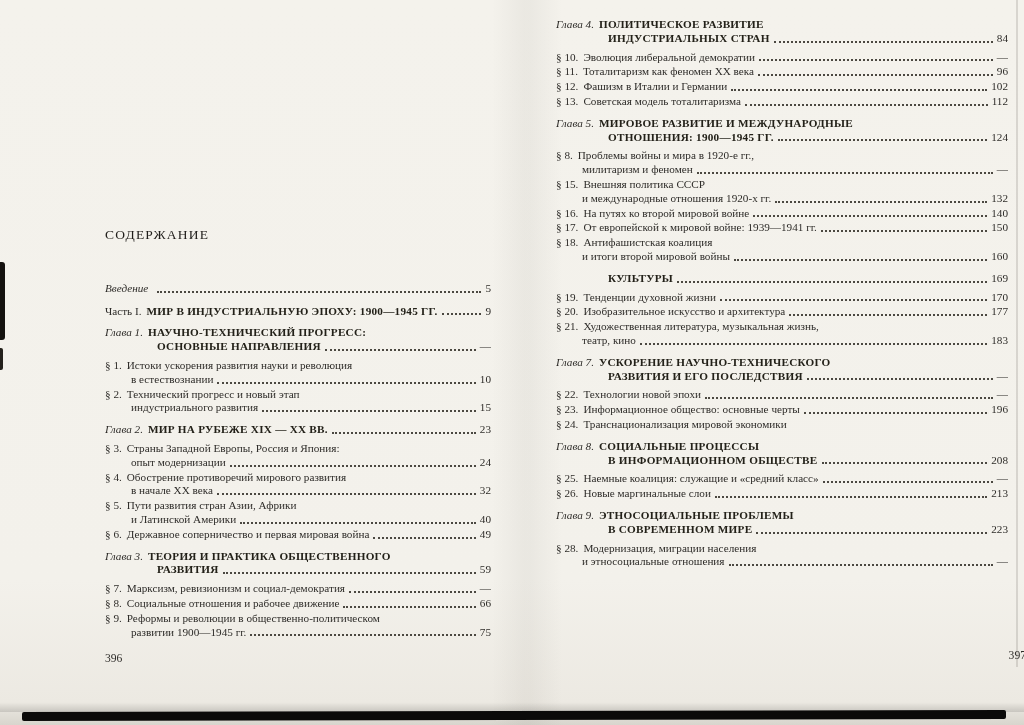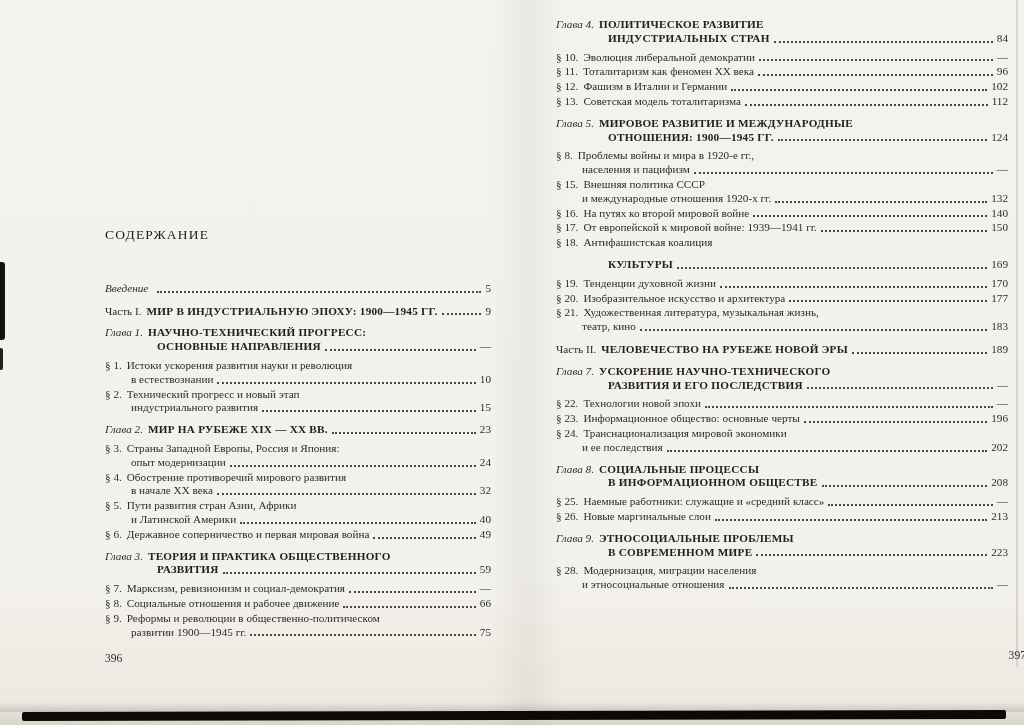--- a/index.html
+++ b/index.html
@@ -285,21 +285,21 @@
             <span class="leader"></span>
             <span class="pg">124</span>
           </div>
         </div>
         <div class="entry section">
           <div class="line">
             <span class="lab">§ 8.</span>
             <span class="txt">Проблемы войны и мира в 1920-е гг.,</span>
           </div>
           <div class="line cont">
-            <span class="txt">населения и пацифизм</span>
+            <span class="txt">милитаризм и феномен</span>
             <span class="leader"></span>
             <span class="pg">—</span>
           </div>
         </div>
         <div class="entry section">
           <div class="line">
             <span class="lab">§ 15.</span>
             <span class="txt">Внешняя политика СССР</span>
           </div>
           <div class="line cont">
@@ -322,20 +322,25 @@
             <span class="txt">От европейской к мировой войне: 1939—1941 гг.</span>
             <span class="leader"></span>
             <span class="pg">150</span>
           </div>
         </div>
         <div class="entry section">
           <div class="line">
             <span class="lab">§ 18.</span>
             <span class="txt">Антифашистская коалиция</span>
           </div>
+          <div class="line cont">
+            <span class="txt">и итоги второй мировой войны</span>
+            <span class="leader"></span>
+            <span class="pg">160</span>
+          </div>
         </div>
         <div class="entry chapter">
           <div class="line cont">
             <span class="txt">КУЛЬТУРЫ</span>
             <span class="leader"></span>
             <span class="pg">169</span>
           </div>
         </div>
         <div class="entry section">
           <div class="line">
@@ -357,28 +362,20 @@
           <div class="line">
             <span class="lab">§ 21.</span>
             <span class="txt">Художественная литература, музыкальная жизнь,</span>
           </div>
           <div class="line cont">
             <span class="txt">театр, кино</span>
             <span class="leader"></span>
             <span class="pg">183</span>
           </div>
         </div>
-        <div class="entry part">
-          <div class="line">
-            <span class="lab">Часть II.</span>
-            <span class="txt">ЧЕЛОВЕЧЕСТВО НА РУБЕЖЕ НОВОЙ ЭРЫ</span>
-            <span class="leader"></span>
-            <span class="pg">189</span>
-          </div>
-        </div>
         <div class="entry chapter">
           <div class="line">
             <span class="lab">Глава 7.</span>
             <span class="txt">УСКОРЕНИЕ НАУЧНО-ТЕХНИЧЕСКОГО</span>
           </div>
           <div class="line cont">
             <span class="txt">РАЗВИТИЯ И ЕГО ПОСЛЕДСТВИЯ</span>
             <span class="leader"></span>
             <span class="pg">—</span>
           </div>
@@ -397,41 +394,36 @@
             <span class="txt">Информационное общество: основные черты</span>
             <span class="leader"></span>
             <span class="pg">196</span>
           </div>
         </div>
         <div class="entry section">
           <div class="line">
             <span class="lab">§ 24.</span>
             <span class="txt">Транснационализация мировой экономики</span>
           </div>
-          <div class="line cont">
-            <span class="txt">и ее последствия</span>
-            <span class="leader"></span>
-            <span class="pg">202</span>
-          </div>
         </div>
         <div class="entry chapter">
           <div class="line">
             <span class="lab">Глава 8.</span>
             <span class="txt">СОЦИАЛЬНЫЕ ПРОЦЕССЫ</span>
           </div>
           <div class="line cont">
             <span class="txt">В ИНФОРМАЦИОННОМ ОБЩЕСТВЕ</span>
             <span class="leader"></span>
             <span class="pg">208</span>
           </div>
         </div>
         <div class="entry section">
           <div class="line">
             <span class="lab">§ 25.</span>
-            <span class="txt">Наемные работники: служащие и «средний класс»</span>
+            <span class="txt">Наемные коалиция: служащие и «средний класс»</span>
             <span class="leader"></span>
             <span class="pg">—</span>
           </div>
         </div>
         <div class="entry section">
           <div class="line">
             <span class="lab">§ 26.</span>
             <span class="txt">Новые маргинальные слои</span>
             <span class="leader"></span>
             <span class="pg">213</span>

